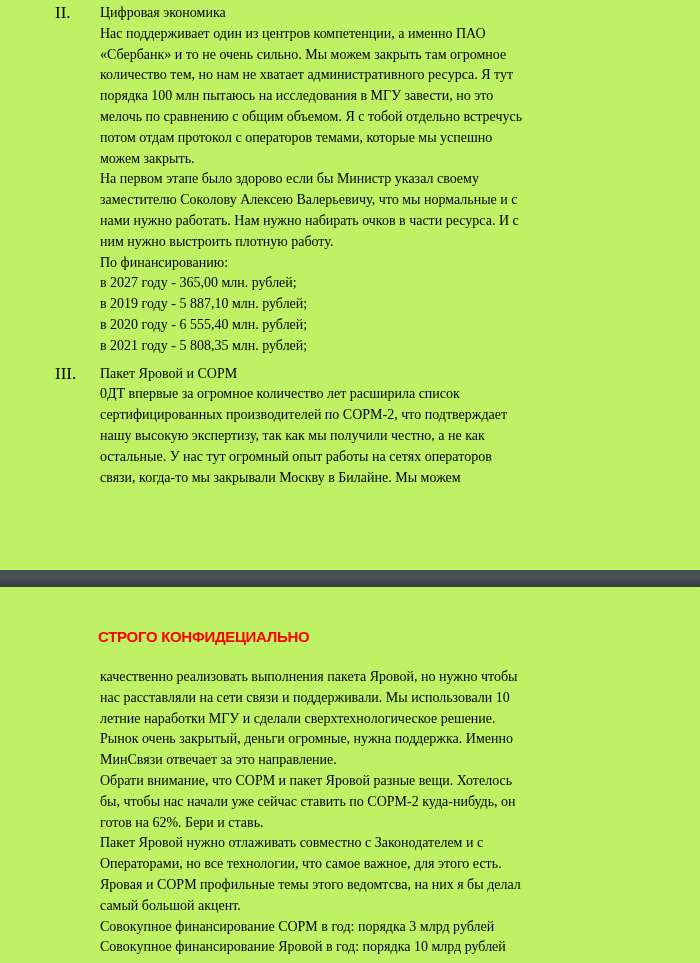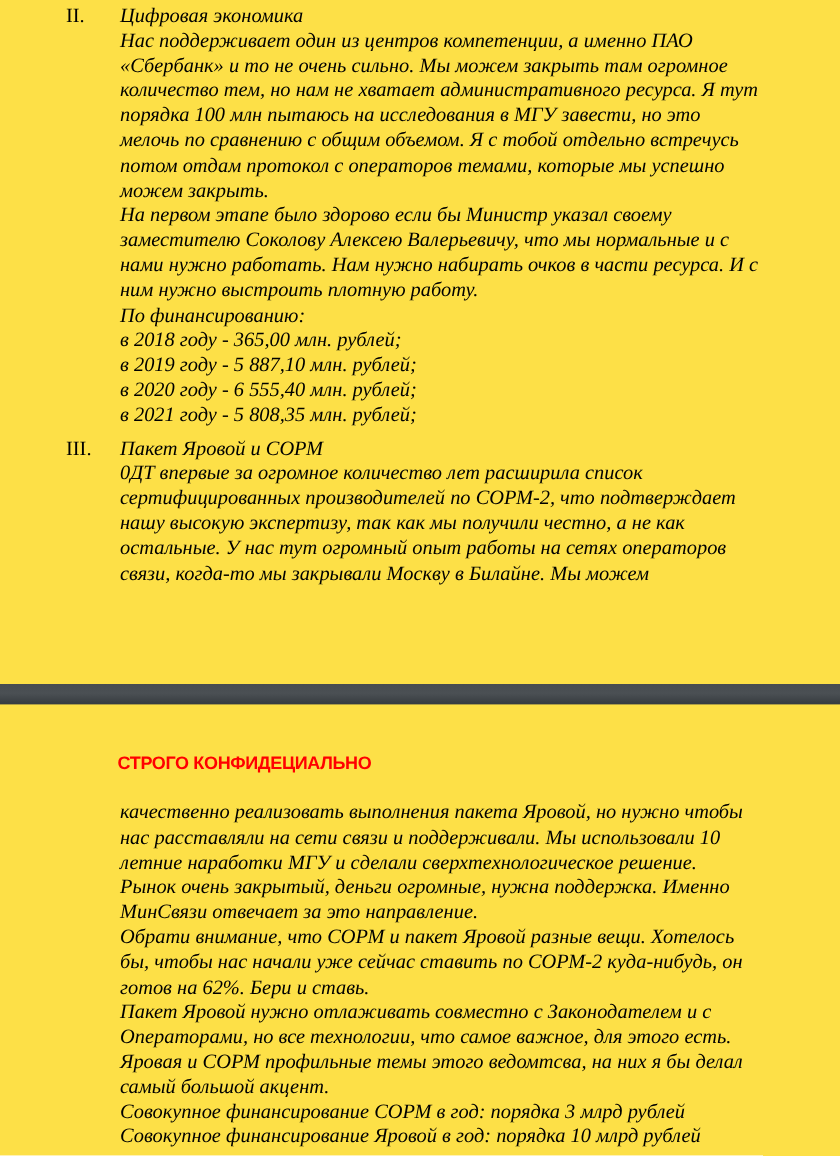--- a/index.html
+++ b/index.html
@@ -4,21 +4,21 @@
 <style>
   html, body {
     margin: 0;
     padding: 0;
     background: #ffffff;
   }
   .doc {
     position: relative;
     width: 700px;
     height: 963px;
-    background: #fde047;
+    background: #bef264;
     overflow: hidden;
     font-family: "Liberation Serif", "DejaVu Serif", serif;
     color: #000000;
   }
   .page {
     position: absolute;
     left: 0;
     width: 700px;
   }
   .page1 { top: 3px; }
@@ -31,24 +31,23 @@
     margin-left: 55px;
     flex: 0 0 45px;
     font-size: 17px;
     line-height: 20.8px;
   }
   .body {
     width: 565px;
     flex: 0 0 565px;
   }
   .line {
-    font-size: 17px;
+    font-size: 14px;
     line-height: 20.8px;
     white-space: nowrap;
-    font-style: italic;
   }
   .section-gap { height: 7px; }
   .pagebreak {
     position: absolute;
     top: 570px;
     left: 0;
     width: 700px;
     height: 17px;
     background: linear-gradient(180deg, #474c50 0%, #4b5054 45%, #363b3f 100%);
   }
@@ -86,21 +85,21 @@
           <div class="line">количество тем, но нам не хватает административного ресурса. Я тут</div>
           <div class="line">порядка 100 млн пытаюсь на исследования в МГУ завести, но это</div>
           <div class="line">мелочь по сравнению с общим объемом. Я с тобой отдельно встречусь</div>
           <div class="line">потом отдам протокол с операторов темами, которые мы успешно</div>
           <div class="line">можем закрыть.</div>
           <div class="line">На первом этапе было здорово если бы Министр указал своему</div>
           <div class="line">заместителю Соколову Алексею Валерьевичу, что мы нормальные и с</div>
           <div class="line">нами нужно работать. Нам нужно набирать очков в части ресурса. И с</div>
           <div class="line">ним нужно выстроить плотную работу.</div>
           <div class="line">По финансированию:</div>
-          <div class="line">в 2018 году - 365,00 млн. рублей;</div>
+          <div class="line">в 2027 году - 365,00 млн. рублей;</div>
           <div class="line">в 2019 году - 5 887,10 млн. рублей;</div>
           <div class="line">в 2020 году - 6 555,40 млн. рублей;</div>
           <div class="line">в 2021 году - 5 808,35 млн. рублей;</div>
         </div>
     </div>
     <div class="section-gap"></div>
     <div class="section">
       <div class="num">III.</div>
       <div class="body">
           <div class="line">Пакет Яровой и СОРМ</div>

